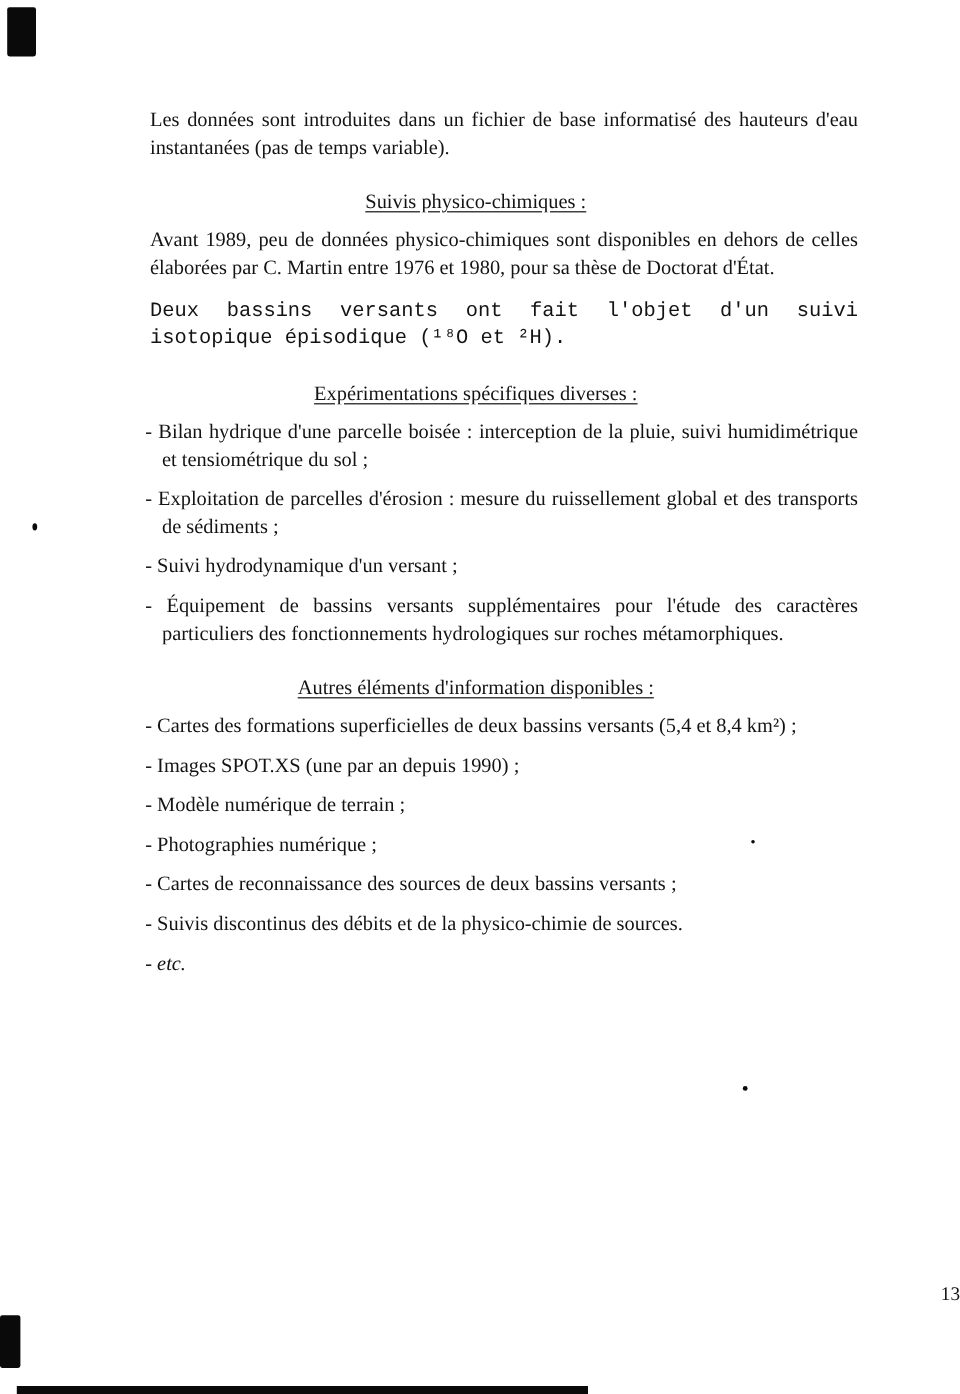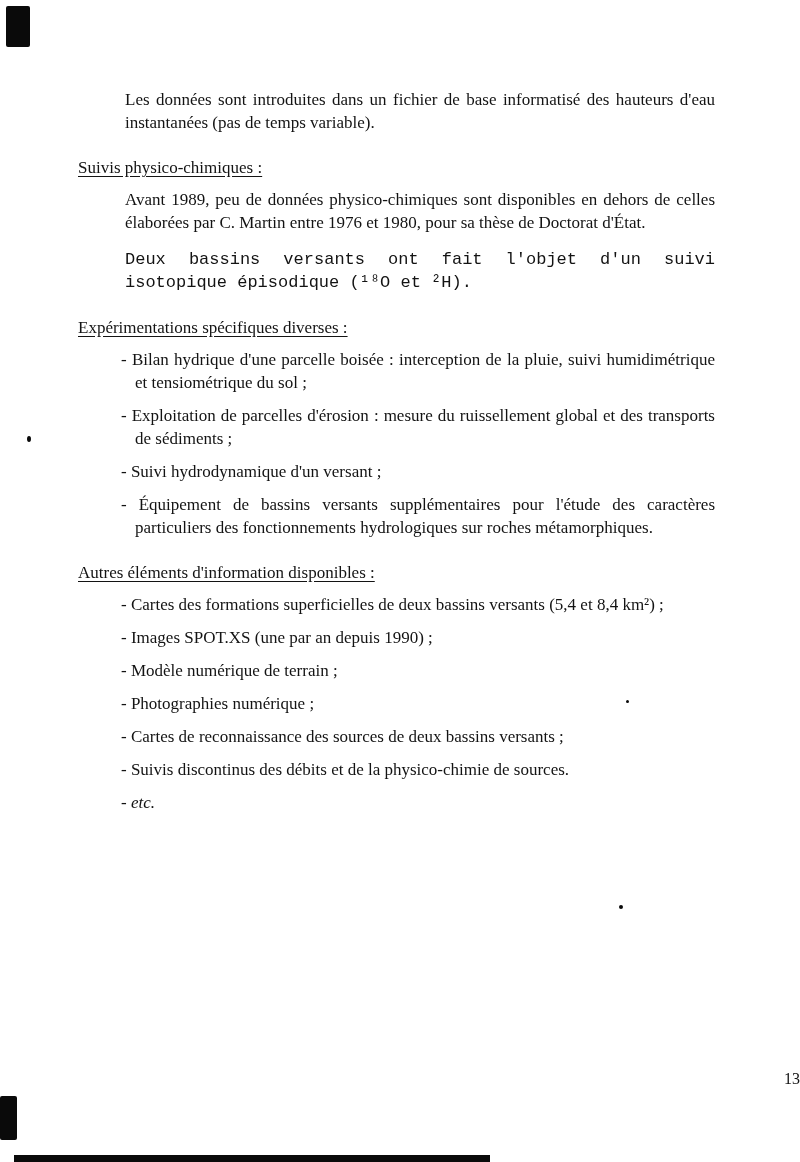--- a/index.html
+++ b/index.html
@@ -31,20 +31,21 @@
   .para.isotope {
     margin-top: 14px;
     font-family: Liberation Mono, monospace;
   }
   .heading {
     margin: 22px 85px 9px 78px;
     font-weight: normal;
     font-size: 17px;
     text-decoration: underline;
     text-underline-offset: 3px;
+    text-align: center;
   }
   .bullet {
     margin: 0 85px 10px 121px;
     padding-left: 14px;
     text-indent: -14px;
     text-align: justify;
     font-family: Liberation Serif, serif;
   }
   .bullet.italic {
     font-style: italic;

